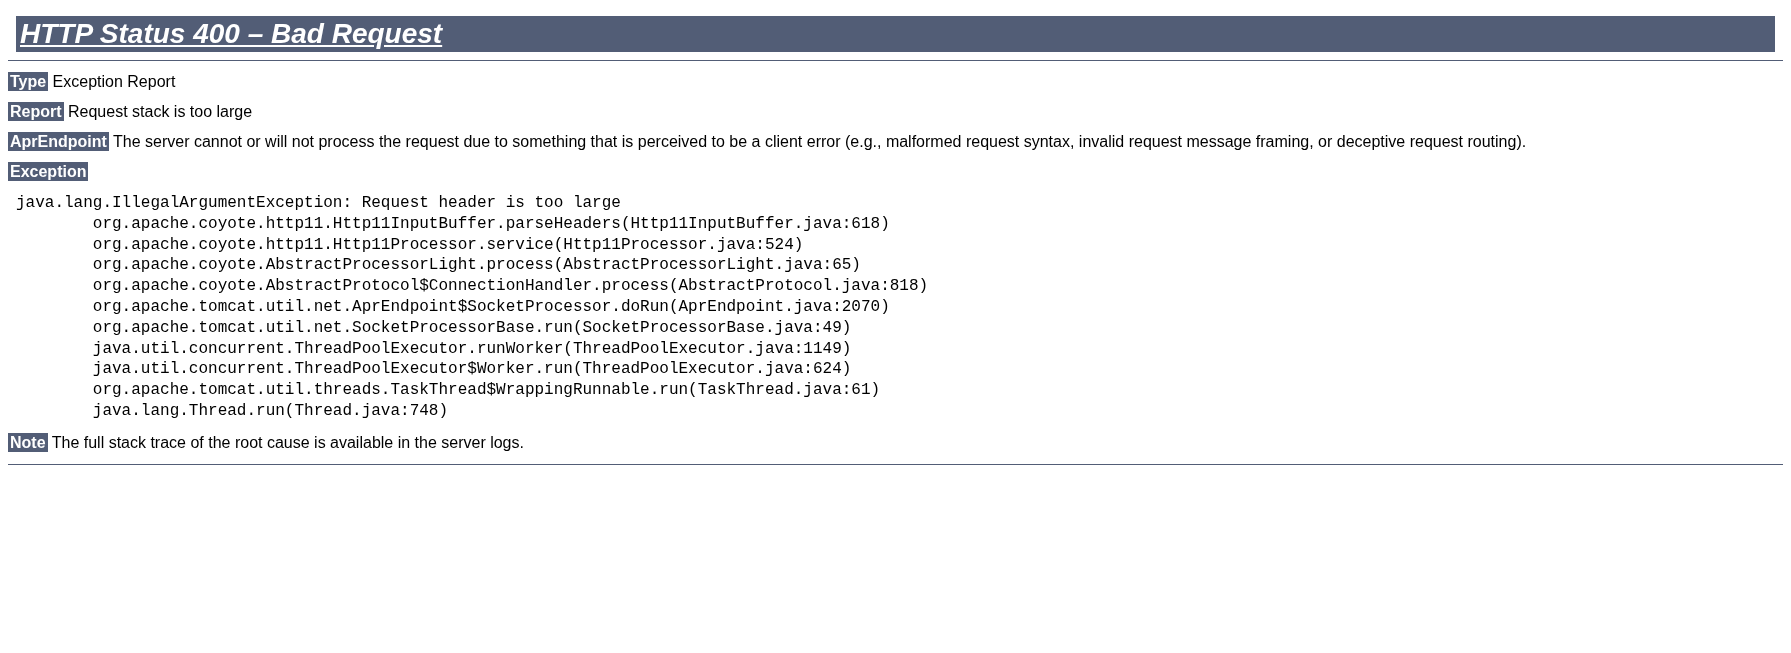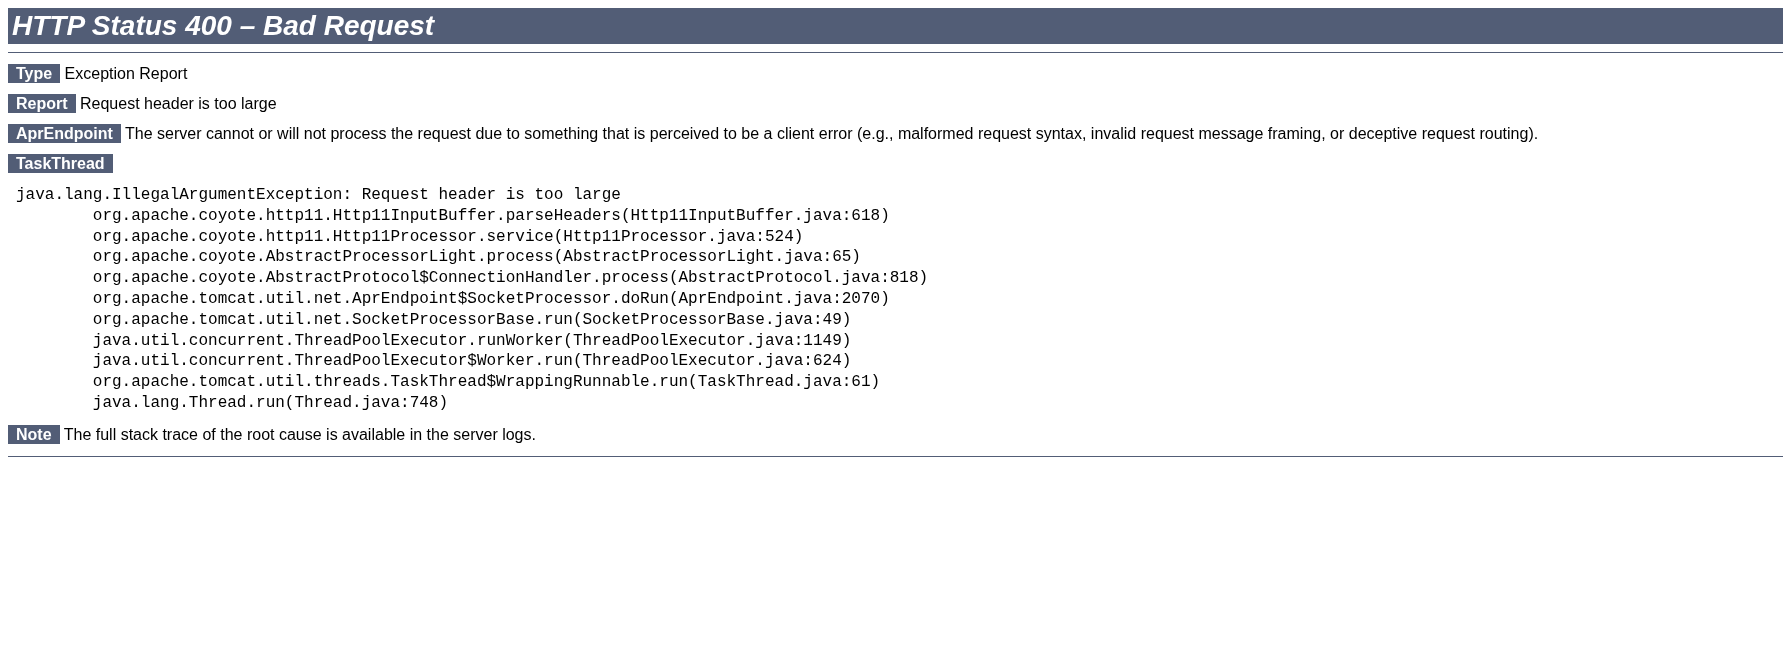--- a/index.html
+++ b/index.html
@@ -8,34 +8,35 @@
     background-color: white;
     margin: 8px;
     font-size: 16px;
   }
   h1 {
     font-family: Tahoma, Arial, sans-serif;
     color: white;
     background-color: #525D76;
     font-size: 28px;
     font-weight: bold;
-    margin: 0;
+    margin: 8px;
     padding: 2px 4px;
     font-style: italic;
+    text-decoration: underline;
   }
   p {
     font-family: Tahoma, Arial, sans-serif;
     font-size: 16px;
     margin: 12px 0;
   }
   b.label {
     font-family: Tahoma, Arial, sans-serif;
     color: white;
     background-color: #525D76;
-    padding: 1px 8px;
+    padding: 1px 2px;
   }
   hr {
     height: 1px;
     background-color: #525D76;
     border: none;
     margin: 8px 0;
   }
   pre {
     font-family: "Consolas", "Courier New", monospace;
     font-size: 16px;
@@ -49,29 +50,29 @@
 
 <h1>HTTP Status 400 – Bad Request</h1>
 
 <hr>
 
 <p>
   <b class="label">Type</b><span> Exception Report</span>
 </p>
 
 <p>
-  <b class="label">Report</b><span> Request header is too large</span>
+  <b class="label">Report</b><span> Request stack is too large</span>
 </p>
 
 <p>
   <b class="label">AprEndpoint</b><span> The server cannot or will not process the request due to something that is perceived to be a client error (e.g., malformed request syntax, invalid request message framing, or deceptive request routing).</span>
 </p>
 
 <p>
-  <b class="label">TaskThread</b>
+  <b class="label">Exception</b>
 </p>
 
 <pre>java.lang.IllegalArgumentException: Request header is too large
 	org.apache.coyote.http11.Http11InputBuffer.parseHeaders(Http11InputBuffer.java:618)
 	org.apache.coyote.http11.Http11Processor.service(Http11Processor.java:524)
 	org.apache.coyote.AbstractProcessorLight.process(AbstractProcessorLight.java:65)
 	org.apache.coyote.AbstractProtocol$ConnectionHandler.process(AbstractProtocol.java:818)
 	org.apache.tomcat.util.net.AprEndpoint$SocketProcessor.doRun(AprEndpoint.java:2070)
 	org.apache.tomcat.util.net.SocketProcessorBase.run(SocketProcessorBase.java:49)
 	java.util.concurrent.ThreadPoolExecutor.runWorker(ThreadPoolExecutor.java:1149)

